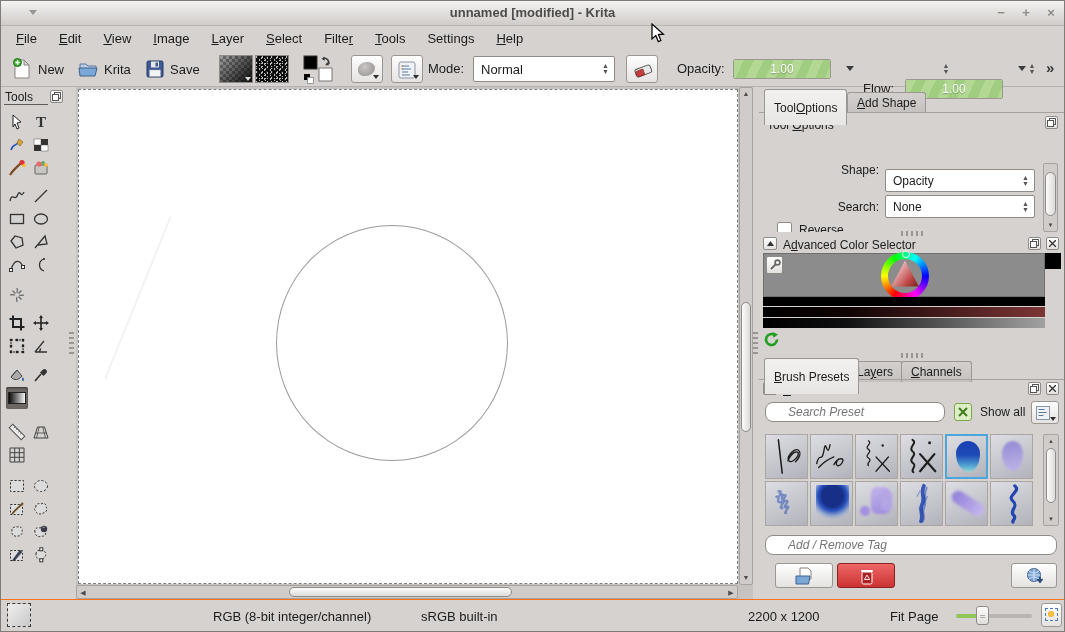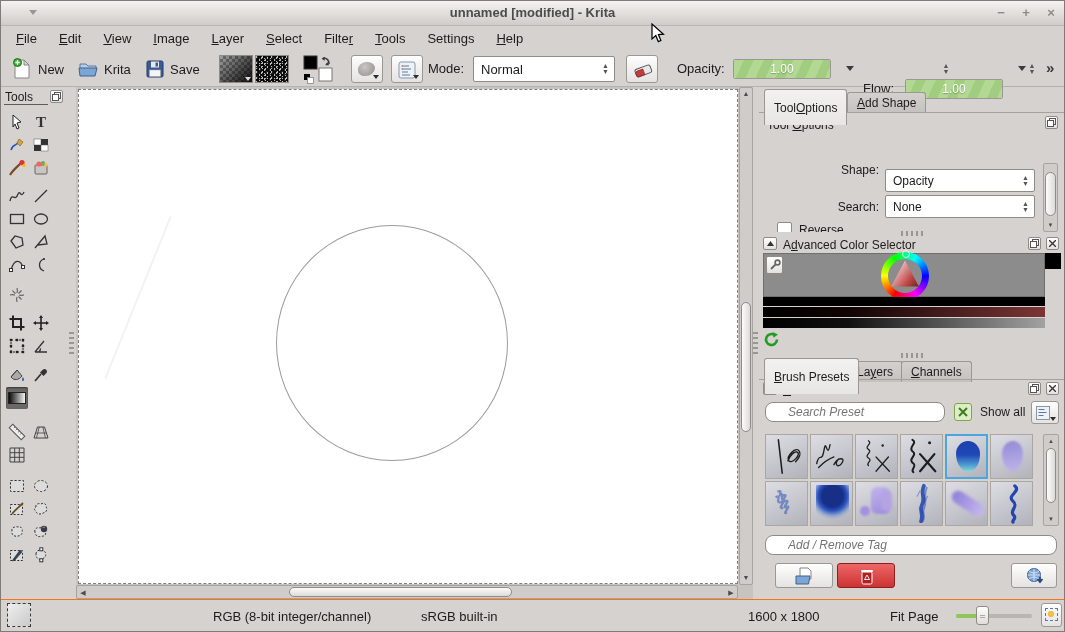--- a/index.html
+++ b/index.html
@@ -717,21 +717,21 @@
           <path d="M1.5 8 h13 M8 1.5 v13 M3 4 a8 8 0 0 0 10 0 M3 12 a8 8 0 0 1 10 0" fill="none" stroke="#dce8f4" stroke-width=".9"></path>
           <path d="M14 10 v4 m-2.5 -2 l2.5 3 2.5 -3" fill="none" stroke="#2a4a76" stroke-width="1.8"></path>
         </svg>
       </div>
     </div>
   </div>
 
   <div id="statusbar" class="abs">
     <span class="abs status-text" style="left:212px;">RGB (8-bit integer/channel)</span>
     <span class="abs status-text" style="left:388px;margin-left:32px;">sRGB built-in</span>
-    <span class="abs status-text" style="left:747px;">1600 x 1800</span>
+    <span class="abs status-text" style="left:747px;">2200 x 1200</span>
     <span class="abs status-text" style="left:889px;">Fit Page</span>
   </div>
   <div id="sel-shape-icon" class="abs"></div>
   <div id="zoom-slider-track" class="abs"></div>
   <div id="zoom-slider-fill" class="abs"></div>
   <div id="zoom-handle" class="abs"></div>
   <div class="abs raised" style="left:1040px;top:602px;width:21px;height:24px;">
     <div class="abs" style="left:3px;top:4px;width:13px;height:13px;border:1.5px dashed #4a7ab8;box-sizing:border-box;">
       <div class="abs" style="left:2px;top:2px;width:6px;height:6px;border-radius:50%;background:radial-gradient(#ffd24a,#e8a020);"></div>
     </div>

